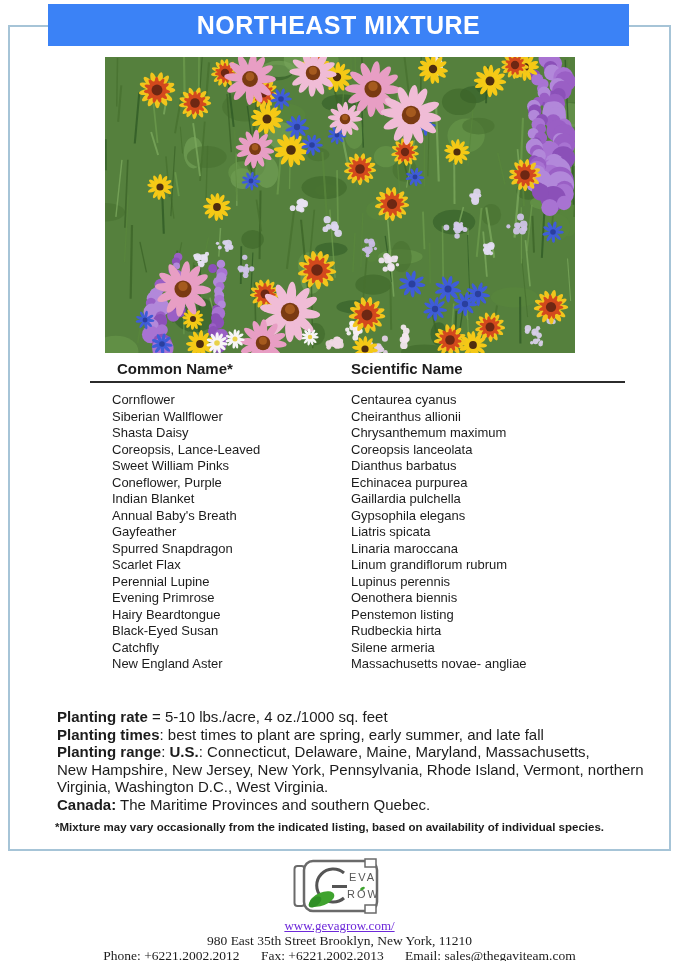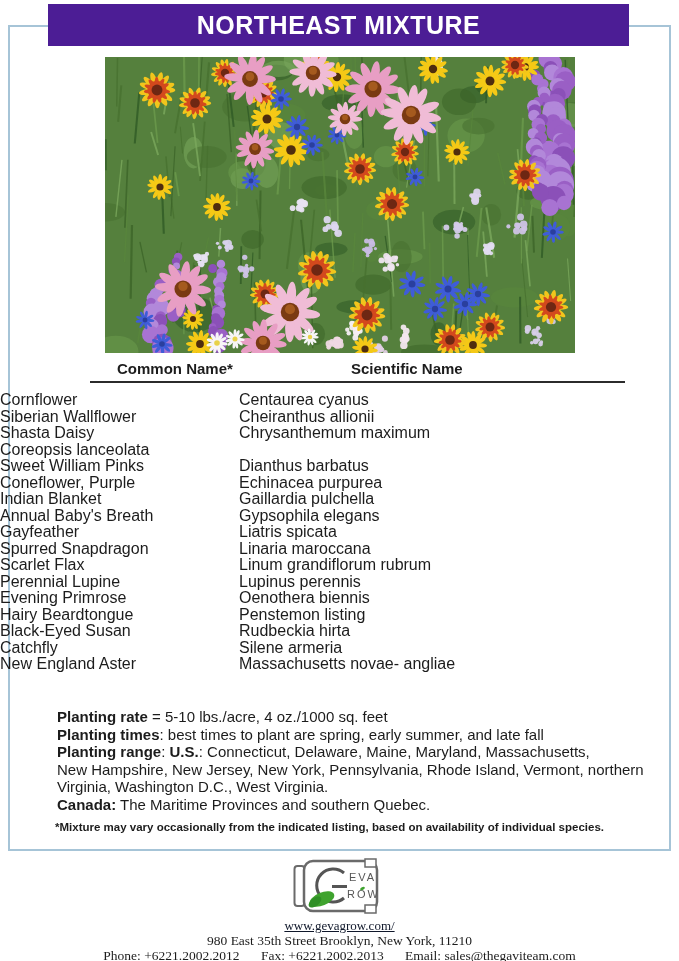--- a/index.html
+++ b/index.html
@@ -7,47 +7,47 @@
     width:679px;height:961px;position:relative;background:#ffffff;
     font-family:"Liberation Sans","DejaVu Sans",sans-serif;color:#1c1c1c;
     overflow:hidden;
   }
   .page-box{
     position:absolute;left:8px;top:25px;width:663px;height:826px;
     border:2px solid #a6c4d7;box-sizing:border-box;background:#ffffff;
   }
   .header-bar{
     position:absolute;left:48px;top:4px;width:581px;height:42px;
-    background:#4c1d95;z-index:5;display:flex;align-items:center;justify-content:center;
+    background:#3b82f6;z-index:5;display:flex;align-items:center;justify-content:center;
   }
   .header-bar h1{
     margin:0;font-size:25px;font-weight:bold;color:#ffffff;letter-spacing:.5px;
   }
   .photo{
     position:absolute;left:105px;top:57px;width:470px;height:296px;z-index:3;
     overflow:hidden;background:#5a8440;
   }
   .photo svg{display:block;}
   .col-headers{position:absolute;top:360px;left:0;width:679px;z-index:3;}
   .col-head{position:absolute;font-size:15px;font-weight:bold;white-space:nowrap;}
   .col-head.common{left:117px;}
   .col-head.sci{left:351px;}
   .table-rule{position:absolute;left:90px;top:381px;width:535px;height:2px;background:#2b2b2b;z-index:3;}
   .species{position:absolute;left:0;top:392px;width:679px;z-index:3;}
-  .row{display:grid;grid-template-columns:239px auto;line-height:16.5px;font-size:16px;white-space:nowrap;}
+  .row{display:grid;grid-template-columns:239px auto;padding-left:112px;line-height:16.5px;font-size:13px;white-space:nowrap;}
   .planting{position:absolute;left:57px;top:708px;width:585px;z-index:3;font-size:15px;line-height:17.6px;}
   .p-line{white-space:nowrap;}
   .p-line .b{font-weight:bold;}
   .disclaimer{position:absolute;left:55px;top:821px;width:570px;font-size:11.5px;z-index:3;font-weight:bold;}
   .logo-wrap{position:absolute;left:50%;top:856px;transform:translateX(-50%);z-index:3;}
   .footer{
     position:absolute;left:0;top:918px;width:679px;text-align:center;z-index:3;
     font-family:"Liberation Serif","DejaVu Serif",serif;line-height:14px;
   }
-  .footer a{color:#0f172a;text-decoration:underline;font-size:13px;cursor:pointer;}
+  .footer a{color:#6d28d9;text-decoration:underline;font-size:13px;cursor:pointer;}
   .footer .addr{font-size:13.5px;margin-top:1px;}
   .footer .contact-line{font-size:13.5px;margin-top:1px;}
   .footer .contact-line span{margin:0 9px;}
   .logo-text{fill:#575757;font-family:"Liberation Sans",sans-serif;font-size:11px;letter-spacing:2px;}
 </style>
 </head>
 <body>
 
 <div class="page-box"></div>
 
@@ -1464,20 +1464,21 @@
     </div>
     <div class="row">
       <span>Siberian Wallflower</span>
       <span>Cheiranthus allionii</span>
     </div>
     <div class="row">
       <span>Shasta Daisy</span>
       <span>Chrysanthemum maximum</span>
     </div>
     <div class="row">
+      <span>Coreopsis, Lance-Leaved</span>
       <span>Coreopsis lanceolata</span>
     </div>
     <div class="row">
       <span>Sweet William Pinks</span>
       <span>Dianthus barbatus</span>
     </div>
     <div class="row">
       <span>Coneflower, Purple</span>
       <span>Echinacea purpurea</span>
     </div>

